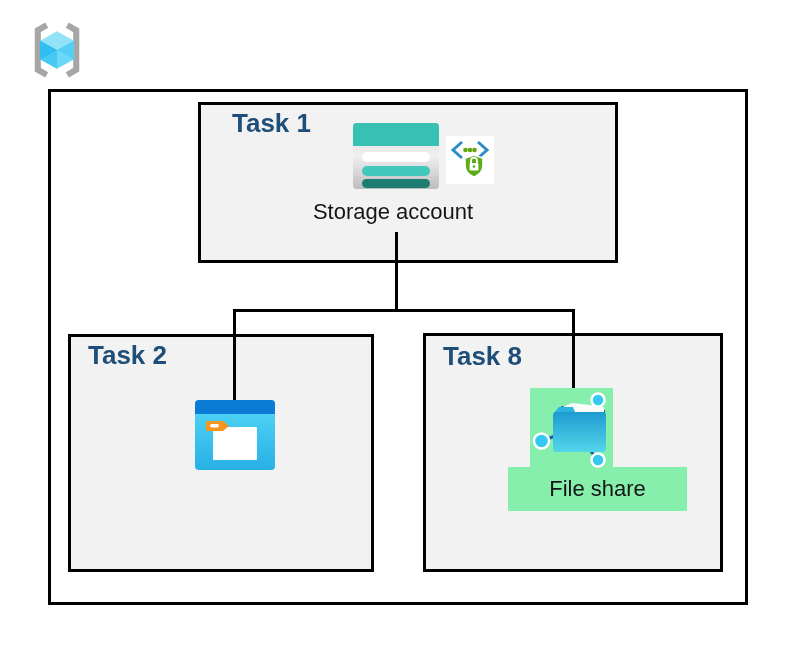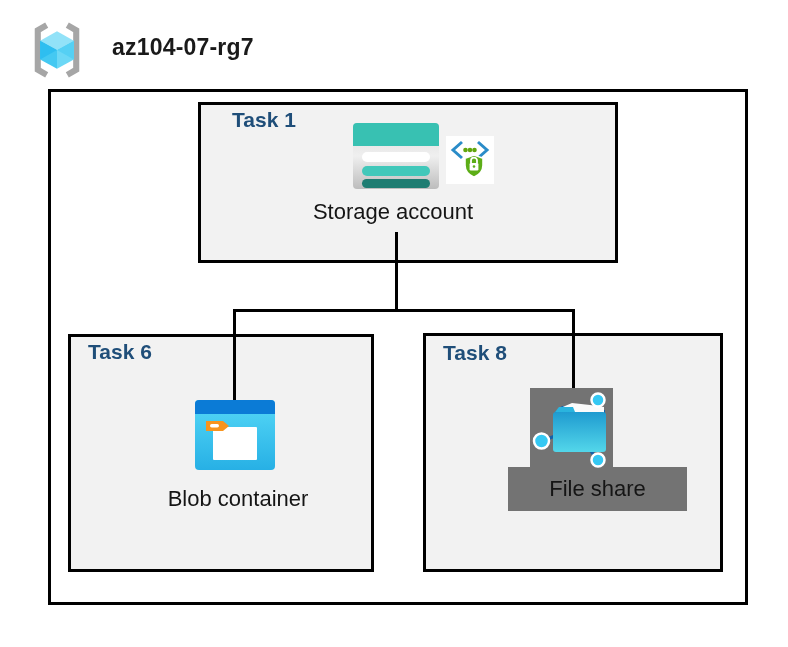--- a/index.html
+++ b/index.html
@@ -2,24 +2,24 @@
 <html><head>
 <meta charset="utf-8">
 <style>
   html,body{margin:0;padding:0;background:#ffffff;}
   .page{position:relative;width:788px;height:647px;background:#ffffff;overflow:hidden;
         font-family:"Liberation Sans", sans-serif;}
   .abs{position:absolute;}
   .rg-title{font-size:23px;font-weight:700;color:#1a1a1a;letter-spacing:.2px;}
   .frame{border:3px solid #000;background:#fff;box-sizing:border-box;}
   .taskbox{background:#f2f2f2;border:3px solid #000;box-sizing:border-box;}
-  .tasklabel{font-size:21px;font-weight:700;color:#1f4e79;}
+  .tasklabel{font-size:26px;font-weight:700;color:#1f4e79;}
   .resourcelabel{font-size:22px;font-weight:400;color:#151515;text-align:center;}
   .line{background:#000;}
-  .graypad{background:#737373;}
+  .graypad{background:#86efac;}
   .fs-label-wrap{display:flex;align-items:center;justify-content:center;}
   svg{display:block;}
 </style>
 </head>
 <body>
 
 <div class="page">
 
   <div class="abs" style="left:27px;top:20px;width:60px;height:60px;">
     <svg viewBox="0 0 64 64" width="60" height="60">
@@ -27,35 +27,34 @@
         <path d="M21 5.5 L11.5 11 V53 L21 58.5"></path>
         <path d="M43 5.5 L52.5 11 V53 L43 58.5"></path>
       </g>
       <polygon points="32,12 50,22 32,32 14,22" fill="#92e2f8"></polygon>
       <polygon points="14,22 32,32 32,52 14,42" fill="#44c9f2"></polygon>
       <polygon points="50,22 32,32 32,52 50,42" fill="#6cd8f6"></polygon>
       <polygon points="14,22 32,32 14,42" fill="#2ebef0"></polygon>
       <polygon points="50,22 32,32 50,42" fill="#55d0f4"></polygon>
     </svg>
   </div>
-  <div class="abs rg-title" style="left:112px;top:34px;">az104-07-rg7</div>
 
   <div class="abs frame" style="left:48px;top:89px;width:700px;height:516px;"></div>
 
   <div class="abs taskbox" style="left:198px;top:102px;width:420px;height:161px;"></div>
   <div class="abs taskbox" style="left:68px;top:334px;width:306px;height:238px;"></div>
   <div class="abs taskbox" style="left:423px;top:333px;width:300px;height:239px;"></div>
 
   <div class="abs line" style="left:395px;top:232px;width:3px;height:80px;"></div>
   <div class="abs line" style="left:233px;top:309px;width:342px;height:3px;"></div>
   <div class="abs line" style="left:233px;top:309px;width:3px;height:93px;"></div>
   <div class="abs line" style="left:572px;top:309px;width:3px;height:83px;"></div>
 
   <div class="abs tasklabel" style="left:232px;top:108px;">Task 1</div>
-  <div class="abs tasklabel" style="left:88px;top:340px;">Task 6</div>
+  <div class="abs tasklabel" style="left:88px;top:340px;">Task 2</div>
   <div class="abs tasklabel" style="left:443px;top:341px;">Task 8</div>
 
   <div class="abs" style="left:353px;top:123px;width:86px;height:66px;">
     <svg viewBox="0 0 86 66" width="86" height="66">
       <defs>
         <linearGradient id="sg" x1="0" y1="0" x2="0" y2="1">
           <stop offset="0" stop-color="#dcdcdc"></stop>
             <stop offset="0.5" stop-color="#efefef"></stop>
             <stop offset="1" stop-color="#bdbdbd"></stop>
         </linearGradient>
@@ -94,21 +93,20 @@
         </linearGradient>
       </defs>
       <rect width="80" height="70" rx="4" fill="url(#bg2)"></rect>
       <path d="M4 0 h72 a4 4 0 0 1 4 4 v10 H0 V4 a4 4 0 0 1 4 -4 z" fill="#0b7bd6"></path>
       <rect x="18" y="27" width="44" height="33" rx="1" fill="#ffffff"></rect>
       <polygon points="11,21 28,21 34,26 28,31 11,31" fill="#f7941e"></polygon>
       <rect x="15" y="24" width="9" height="3.5" rx="1.7" fill="#ffffff"></rect>
     </svg>
   </div>
 
-  <div class="abs resourcelabel" style="left:133px;top:486px;width:210px;">Blob container</div>
 
   <div class="abs graypad" style="left:530px;top:388px;width:83px;height:80px;"></div>
   <div class="abs graypad fs-label-wrap" style="left:508px;top:467px;width:179px;height:44px;">
     <span class="resourcelabel">File share</span>
   </div>
 
   <div class="abs" style="left:532px;top:390px;width:80px;height:78px;">
     <svg viewBox="0 0 80 78" width="80" height="78">
       <defs>
         <linearGradient id="fg" x1="0" y1="0" x2="0" y2="1">

